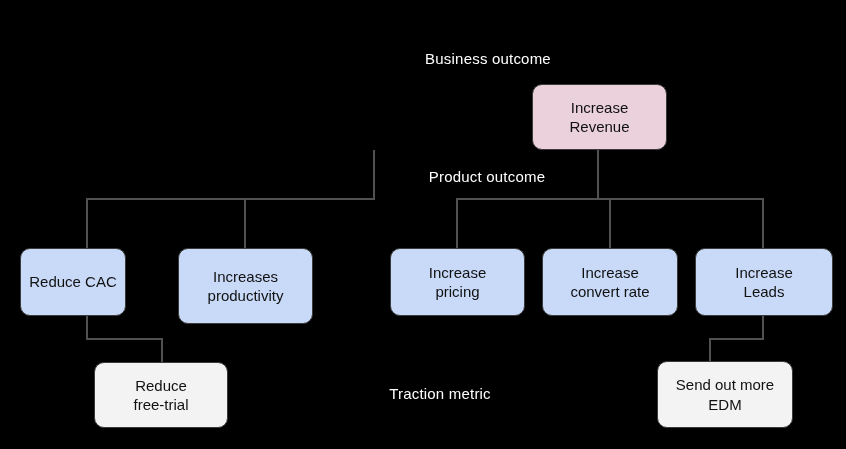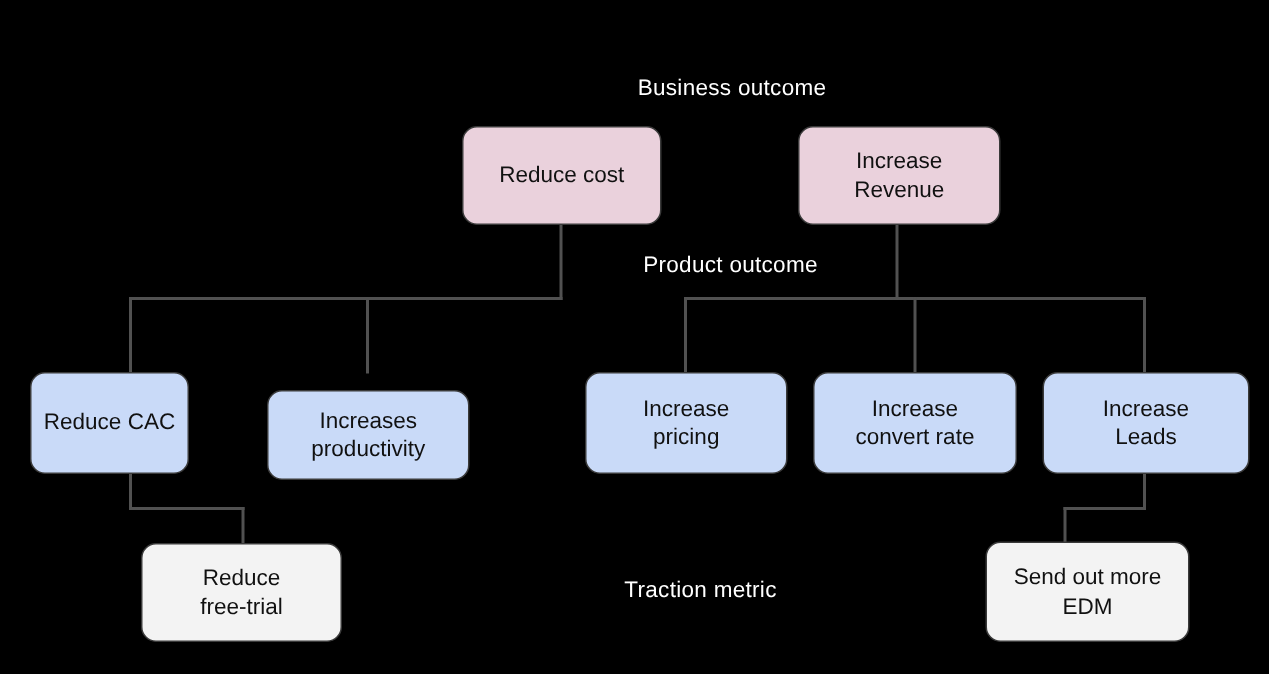--- a/index.html
+++ b/index.html
@@ -52,53 +52,50 @@
   .line.v { width: 2px; }
   .line.h { height: 2px; }
 </style>
 </head>
 <body>
 
 <div class="canvas">
 
   <div class="tier-label" style="left:487px; top:167px;">Product outcome</div>
   <div class="tier-label" style="left:488px; top:49px;">Business outcome</div>
-  <div class="tier-label" style="left:467px; top:384px;">Traction metric</div>
+  <div class="tier-label" style="left:440px; top:384px;">Traction metric</div>
 
   <div class="line v" style="left:373px; top:150px; height:50px;"></div>
   <div class="line h" style="left:86px; top:198px; width:289px;"></div>
   <div class="line v" style="left:86px; top:198px; height:51px;"></div>
   <div class="line v" style="left:244px; top:198px; height:51px;"></div>
 
   <div class="line v" style="left:597px; top:150px; height:50px;"></div>
   <div class="line h" style="left:456px; top:198px; width:308px;"></div>
   <div class="line v" style="left:456px; top:198px; height:51px;"></div>
   <div class="line v" style="left:609px; top:198px; height:51px;"></div>
   <div class="line v" style="left:762px; top:198px; height:51px;"></div>
 
   <div class="line v" style="left:86px; top:316px; height:24px;"></div>
   <div class="line h" style="left:86px; top:338px; width:77px;"></div>
   <div class="line v" style="left:161px; top:338px; height:26px;"></div>
 
   <div class="line v" style="left:762px; top:316px; height:24px;"></div>
   <div class="line h" style="left:709px; top:338px; width:55px;"></div>
   <div class="line v" style="left:709px; top:338px; height:25px;"></div>
 
-  <div class="node pink" style="left:308px; top:84px; width:133px; height:66px;">
-    <span class="node-label">Reduce cost</span>
-  </div>
   <div class="node pink" style="left:532px; top:84px; width:135px; height:66px;">
     <span class="node-label">Increase
 Revenue</span>
   </div>
 
   <div class="node blue" style="left:20px; top:248px; width:106px; height:68px;">
     <span class="node-label">Reduce CAC</span>
   </div>
-  <div class="node blue" style="left:178px; top:260px; width:135px; height:60px;">
+  <div class="node blue" style="left:178px; top:248px; width:135px; height:76px;">
     <span class="node-label">Increases
 productivity</span>
   </div>
   <div class="node blue" style="left:390px; top:248px; width:135px; height:68px;">
     <span class="node-label">Increase
 pricing</span>
   </div>
   <div class="node blue" style="left:542px; top:248px; width:136px; height:68px;">
     <span class="node-label">Increase
 convert rate</span>

